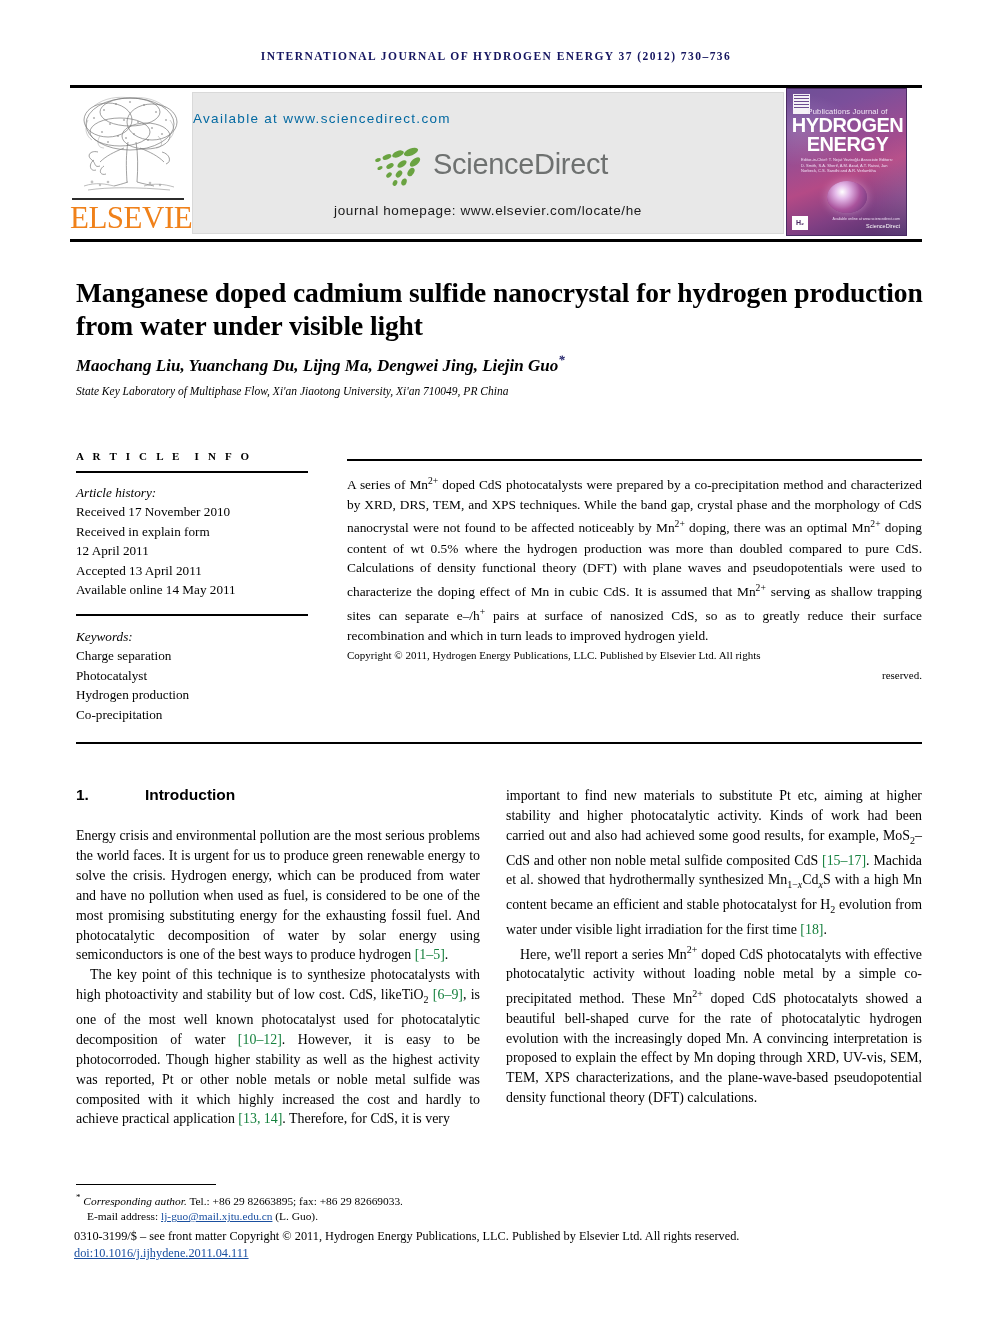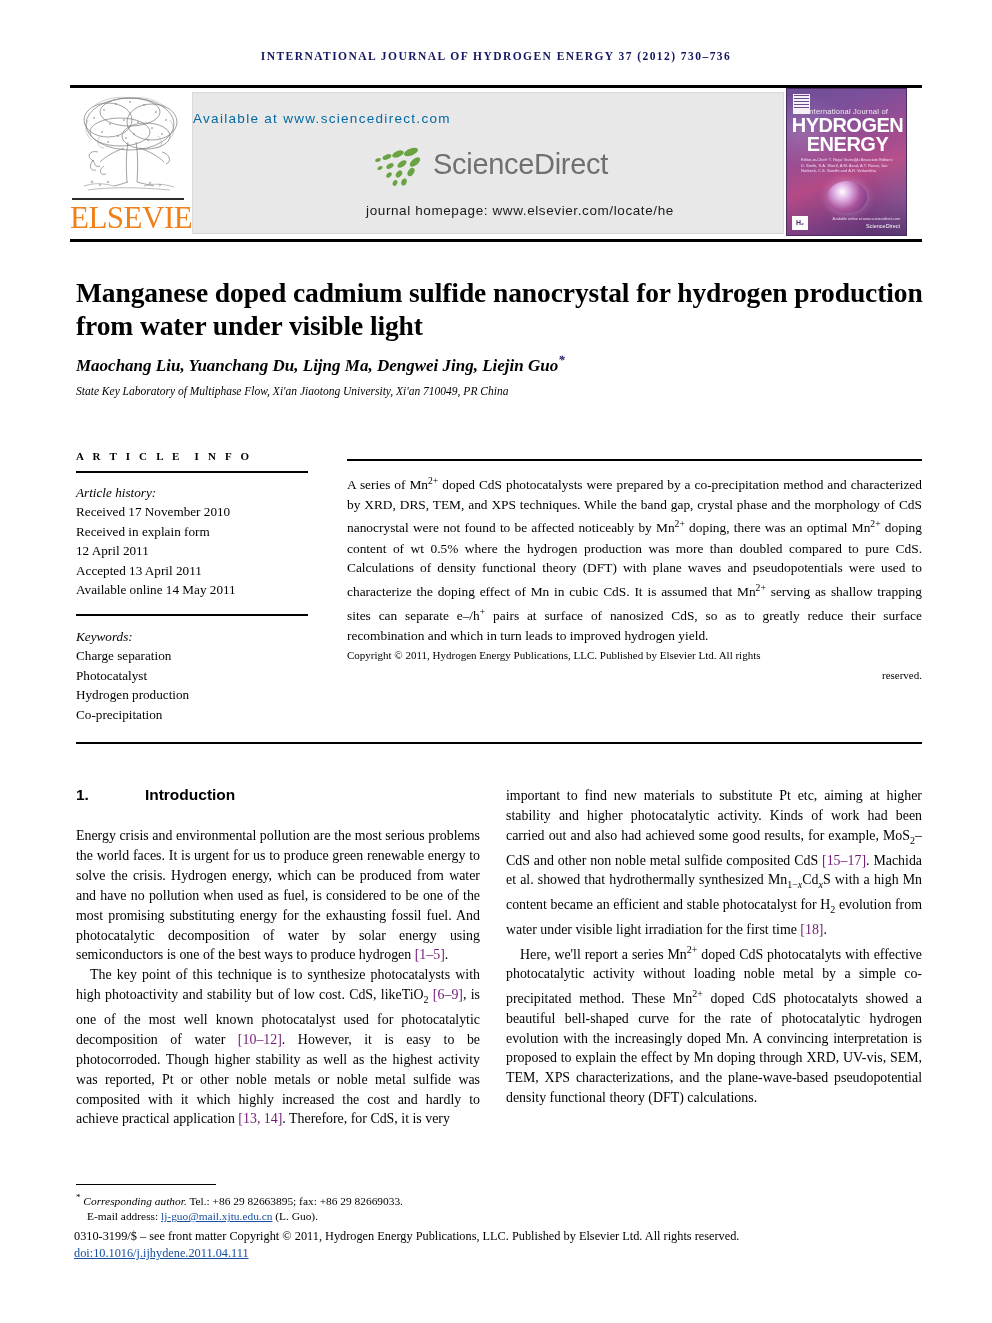--- a/index.html
+++ b/index.html
@@ -126,21 +126,20 @@
   }
   .sd-homepage {
     position: absolute;
     left: 0; bottom: 15px;
     width: 590px;
     text-align: center;
     font-family: "Liberation Sans", "DejaVu Sans", sans-serif;
     font-size: 13.5px;
     color: #1a1a1a;
     letter-spacing: 0.6px;
-    padding-left: 32px;
   }
 
   
   .cover {
     position: absolute;
     left: 716px;
     top: 0px;
     width: 121px;
     height: 148px;
     background: linear-gradient(160deg,#6e4f96 0%, #7b4f9b 18%, #9a4d92 40%, #b44a86 58%, #7f3f83 78%, #4e2f6b 100%);
@@ -383,21 +382,21 @@
   }
   .body-text {
     font-family: "Liberation Serif", "DejaVu Serif", serif;
     font-size: 13.9px;
     line-height: 19.9px;
     text-align: justify;
     color: #000000;
     margin: 0;
   }
   .body-text + .body-text { text-indent: 14px; }
-  .ref { color: #701a75; }
+  .ref { color: #15803d; }
   sub { font-size: 0.72em; }
   sup { font-size: 0.72em; }
 
   
   .foot-rule {
     position: absolute;
     left: 76px;
     top: 1184px;
     width: 140px;
     height: 1px;
@@ -531,21 +530,21 @@
       </div>
 
       <div class="sd-homepage">journal homepage: www.elsevier.com/locate/he</div>
     </div>
 
     <div class="cover">
       <div class="cover-swirl"></div>
       <div class="cover-elsevier-mark">
         <div class="cover-mark-inner"></div>
       </div>
-      <div class="cover-ij">International Journal of</div>
+      <div class="cover-ij">Publications Journal of</div>
       <div class="cover-h1">HYDROGEN</div>
       <div class="cover-h2">ENERGY</div>
       <div class="cover-eds">Editor-in-Chief: T. Nejat Veziroğlu    Associate Editors: D. Smith, S.A. Sherif, A.M. Azad, A.T. Raissi, Jan Norbeck, C.S. Sandhi and A.R. Verlamkha</div>
       <div class="cover-orb"></div>
       <div class="cover-hfi">H₂</div>
       <div class="cover-sd-line">Available online at www.sciencedirect.com</div>
       <div class="cover-sd">ScienceDirect</div>
     </div>
 
   </div>

